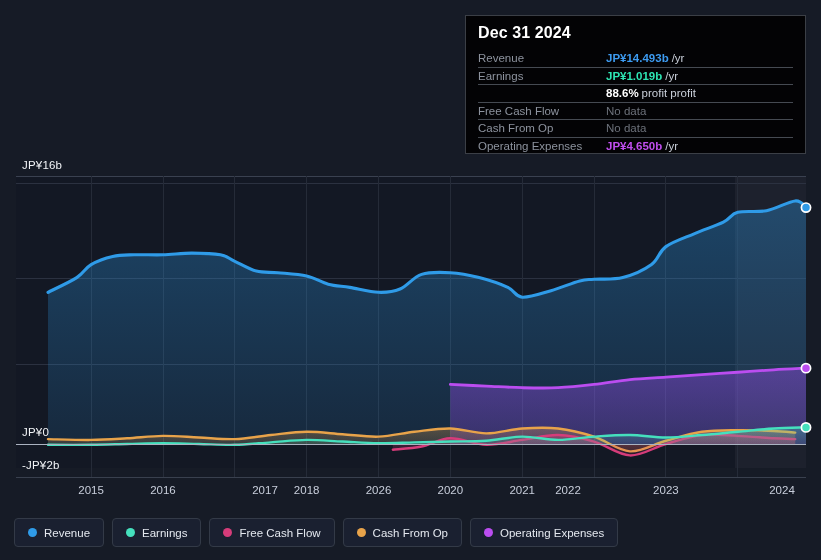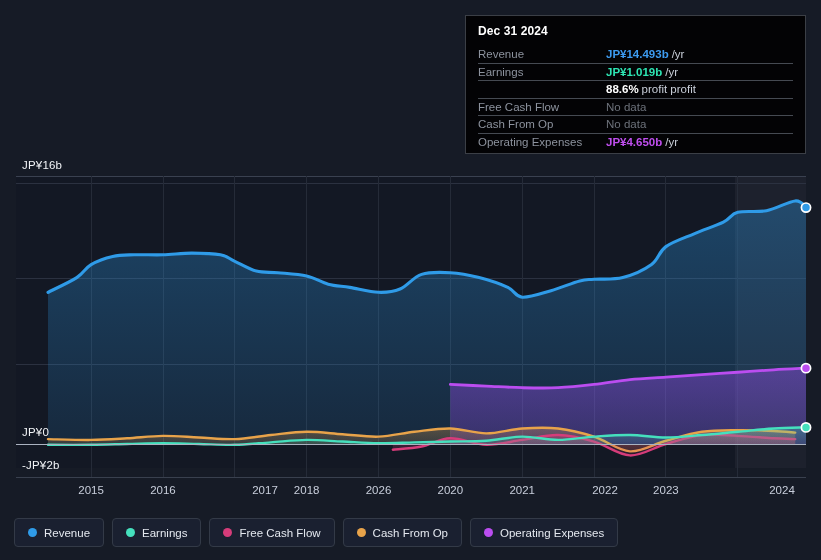--- a/index.html
+++ b/index.html
@@ -42,21 +42,21 @@
   #tooltip {
     position: absolute;
     left: 465px; top: 15px;
     width: 341px; height: 139px;
     background: #030305;
     border: 1px solid #3b3f46;
     padding: 0 12px;
   }
   #tooltip-date {
     color: #ffffff;
-    font-size: 12px;
+    font-size: 16px;
     font-weight: bold;
     padding: 8px 0 7px 0;
     letter-spacing: .1px;
   }
   .tt-row {
     display: flex;
     align-items: center;
     height: 17.5px;
     border-top: 1px solid #454a52;
     font-size: 11.5px;
@@ -195,21 +195,21 @@
     <div class="ylabel" id="ylabel-neg">-JP¥2b</div>
 
     <div id="xlabels">
         <div class="xlabel" style="left: 91.109px;">2015</div>
         <div class="xlabel" style="left: 162.957px; text-align: center;">2016</div>
         <div class="xlabel" style="left: 249px; margin-left: 16px;">2017</div>
         <div class="xlabel" style="left: 306.654px;">2018</div>
         <div class="xlabel" style="left: 378.502px;">2026</div>
         <div class="xlabel" style="left: 450.351px;">2020</div>
         <div class="xlabel" style="left: 522.199px;">2021</div>
-        <div class="xlabel" style="left: 605px; text-align: right;">2022</div>
+        <div class="xlabel" style="left: 568px; text-align: right;">2022</div>
         <div class="xlabel" style="left: 665.896px;">2023</div>
         <div class="xlabel" style="left: 782px;">2024</div>
       </div>
   </div>
 
   <div id="tooltip">
     <div id="tooltip-date">Dec 31 2024</div>
     <div id="tooltip-rows">
         <div class="tt-row noborder">
           <span class="tt-label">Revenue</span>

